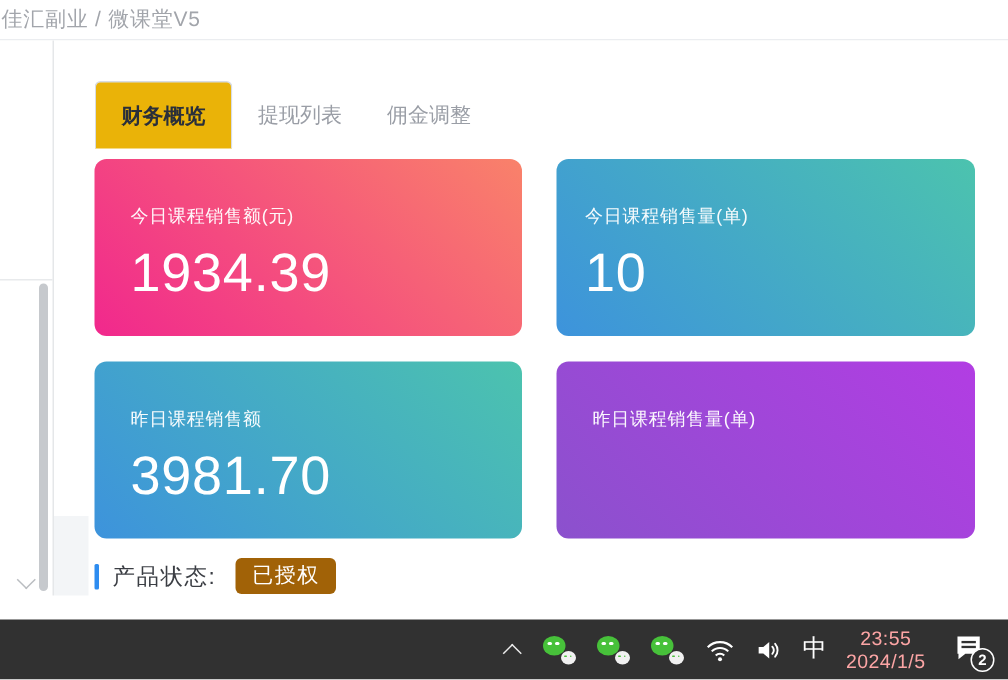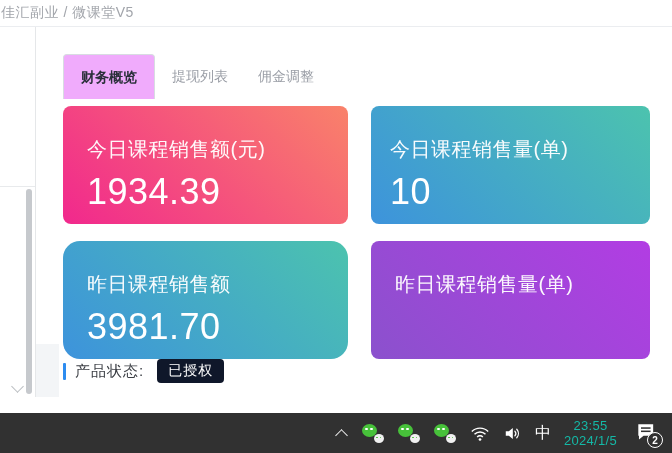--- a/index.html
+++ b/index.html
@@ -17,46 +17,46 @@
   .rail-divider{position:absolute;left:0;top:159px;width:100%;height:1px;background:#e8eaec}
   .rail-thumb{position:absolute;right:3px;top:162px;bottom:3px;width:6px;border-radius:3px;background:#c6c9cd}
   .rail-chevron{position:absolute;left:13px;bottom:6px;width:9px;height:9px;border-right:1.5px solid #babdc1;border-bottom:1.5px solid #babdc1;transform:rotate(45deg)}
 
   .main{flex:1;position:relative;padding:27px 0 0 27px;background:#fff}
   .gray-patch{position:absolute;left:0;top:317px;width:23px;height:53px;background:#f3f5f7}
 
   
   .tabs{display:flex;align-items:stretch;height:45px}
   .tab{font-size:14px;color:#9a9ea6;line-height:44px;padding:0 15px;cursor:pointer;white-space:nowrap}
-  .tab.active{color:#2a2f3a;font-weight:700;border:1px solid #d8dce2;border-bottom:none;border-radius:4px 4px 0 0;padding:0 17px;background:#f0abfc;margin-right:2px}
+  .tab.active{color:#2a2f3a;font-weight:700;border:1px solid #d8dce2;border-bottom:none;border-radius:4px 4px 0 0;padding:0 17px;background:#eab308;margin-right:2px}
 
   
   .cards{margin-top:7px;display:grid;grid-template-columns:285px 279px;column-gap:23px;row-gap:17px}
   .stat-card{height:118px;border-radius:8px;padding:30px 24px 0;color:#fff;overflow:hidden}
-  .stat-label{font-size:20px;opacity:.96;letter-spacing:.5px}
+  .stat-label{font-size:12px;opacity:.96;letter-spacing:.5px}
   .stat-value{margin-top:8px;font-size:36px;font-weight:500;letter-spacing:.5px}
 
   
-  .status-row{display:flex;align-items:center}
+  .status-row{margin-top:13px;display:flex;align-items:center}
   .status-bar{width:3px;height:17px;border-radius:1px;flex:none}
   .status-label{margin-left:9px;font-size:15px;color:#3b3e44;letter-spacing:1px}
   .status-badge{margin-left:13px;font-size:14px;color:#fff;padding:3px 11px;border-radius:4px;letter-spacing:1px}
 
   
   .taskbar{position:absolute;left:0;bottom:0;width:672px;height:40px;background:#313131;display:flex;align-items:center;justify-content:flex-end;gap:13px;padding-right:12px}
   .tray-chevron{width:9px;height:9px;border-left:1.6px solid #ececec;border-top:1.6px solid #ececec;transform:rotate(45deg);position:relative;top:2px;margin-right:3px}
   .wechat{position:relative;width:23px;height:19px;flex:none}
   .wx-big{position:absolute;left:0;top:0;width:15px;height:13px;background:#47c13a;border-radius:50%}
   .wx-big::before,.wx-big::after{content:"";position:absolute;top:4px;width:2.5px;height:2.5px;border-radius:50%;background:#fff}
   .wx-big::before{left:3.5px}.wx-big::after{left:8.5px}
   .wx-small{position:absolute;right:1px;bottom:0;width:10px;height:9px;background:#f1f1f1;border-radius:50%}
   .wx-small::before,.wx-small::after{content:"";position:absolute;top:3px;width:1.8px;height:1.8px;border-radius:50%;background:#47c13a}
   .wx-small::before{left:2.4px}.wx-small::after{left:5.6px}
   .tray-ime{color:#fff;font-size:16px;line-height:1}
-  .clock{color:#14b8a6;font-size:13px;line-height:15.5px;text-align:center;letter-spacing:.3px}
+  .clock{color:#fca5a5;font-size:13px;line-height:15.5px;text-align:center;letter-spacing:.3px}
   .action-center{position:relative;width:27px;height:26px;flex:none;margin-left:3px}
   .badge2{position:absolute;right:-3px;bottom:-2px;width:16px;height:16px;border:1.5px solid #fff;border-radius:50%;background:#313131;color:#fff;font-size:10px;font-weight:700;display:flex;align-items:center;justify-content:center}
 </style>
 </head>
 <body>
 
 <div class="screen">
 
   <header class="header">
     <div class="breadcrumb">佳汇副业 / 微课堂V5</div>
@@ -81,33 +81,33 @@
 
       <section class="cards">
         <div class="stat-card" style="background: linear-gradient(45deg, rgb(241, 40, 141) 0%, rgb(249, 130, 106) 100%);">
           <div class="stat-label">今日课程销售额(元)</div>
           <div class="stat-value">1934.39</div>
         </div>
         <div class="stat-card" style="background: linear-gradient(45deg, rgb(61, 147, 220) 0%, rgb(76, 195, 174) 100%); padding-left: 19px;">
           <div class="stat-label">今日课程销售量(单)</div>
           <div class="stat-value">10</div>
         </div>
-        <div class="stat-card" style="background: linear-gradient(45deg, rgb(61, 147, 220) 0%, rgb(76, 195, 174) 100%); border-radius: 17px;">
+        <div class="stat-card" style="background: linear-gradient(45deg, rgb(61, 147, 220) 0%, rgb(76, 195, 174) 100%);">
           <div class="stat-label">昨日课程销售额</div>
           <div class="stat-value">3981.70</div>
         </div>
         <div class="stat-card" style="background: linear-gradient(45deg, rgb(139, 81, 205) 0%, rgb(178, 61, 227) 100%);">
           <div class="stat-label">昨日课程销售量(单)</div>
         </div>
       </section>
 
       <div class="status-row">
         <span class="status-bar" style="background: rgb(45, 140, 240);"></span>
         <span class="status-label">产品状态:</span>
-        <span class="status-badge" style="background: #0f172a;">已授权</span>
+        <span class="status-badge" style="background: #a16207;">已授权</span>
       </div>
     </main>
   </div>
 
   <footer class="taskbar">
     <span class="tray-chevron"></span>
 
     <span class="wechat">
         <i class="wx-big"></i>
         <i class="wx-small"></i>

